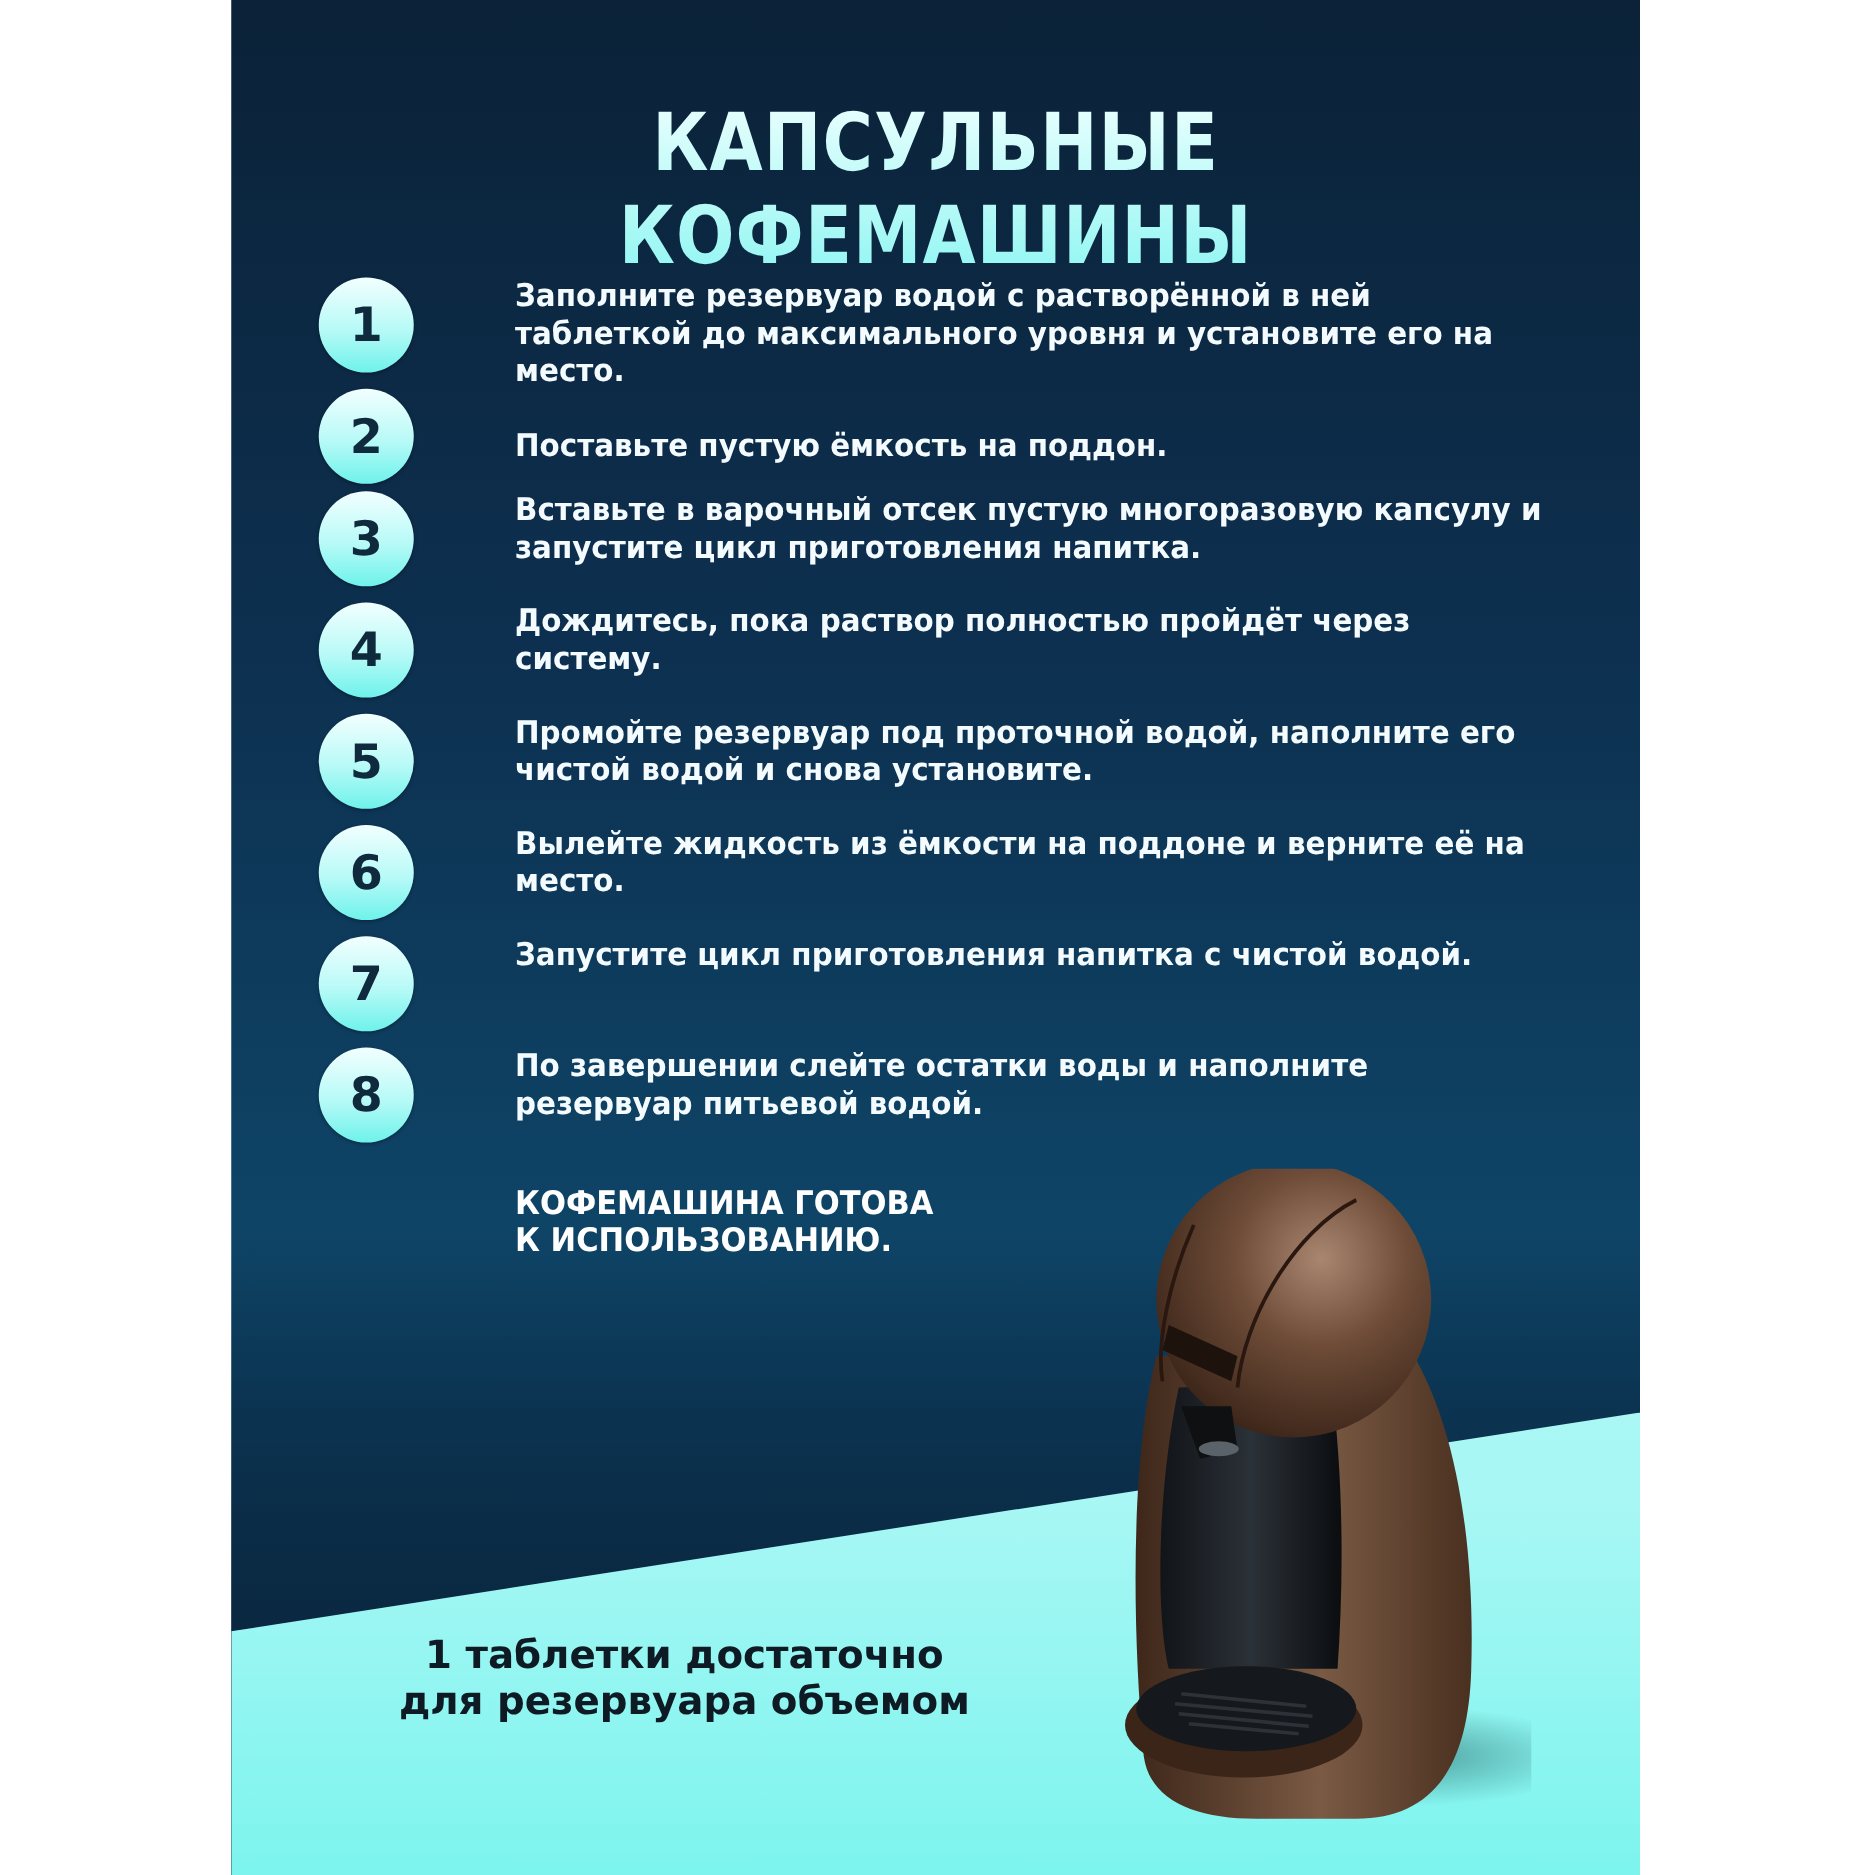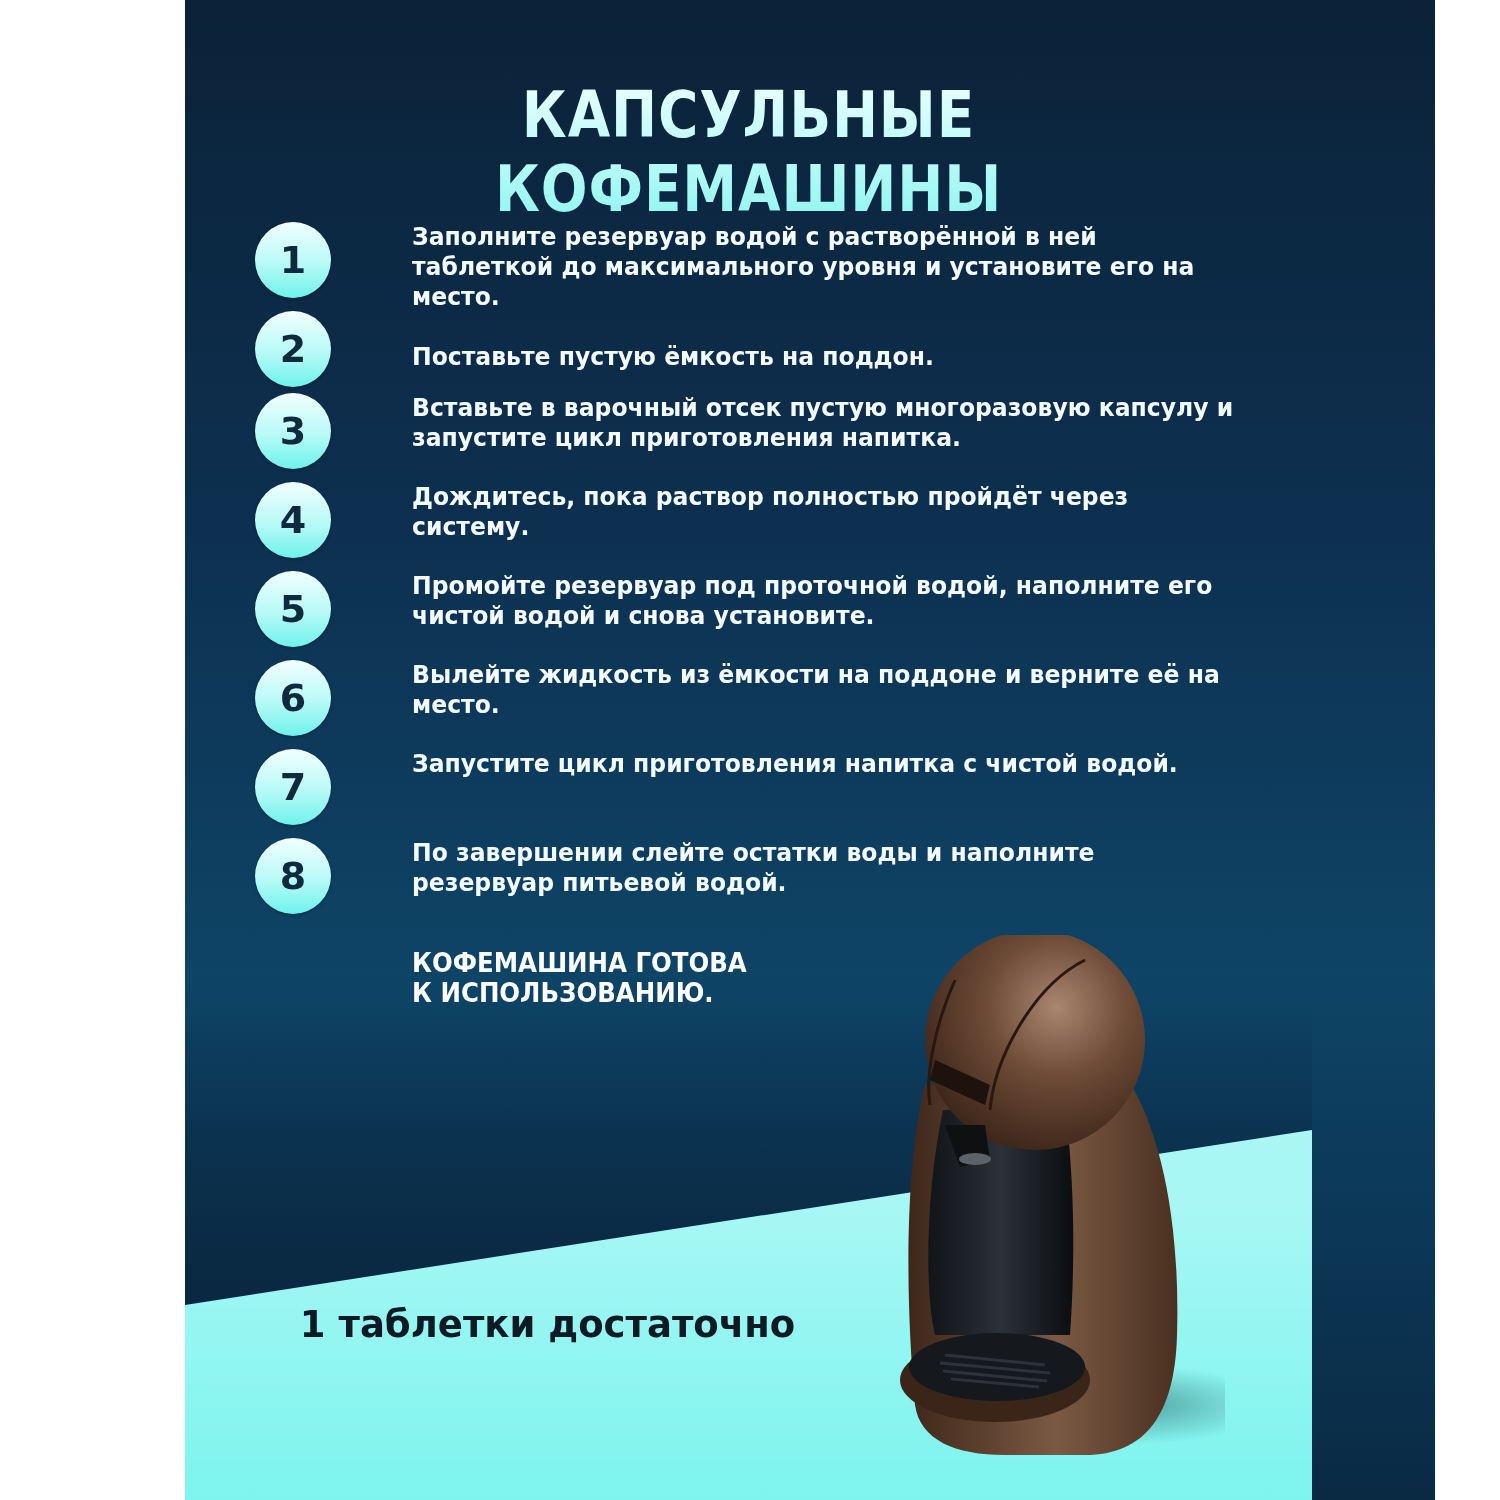--- a/index.html
+++ b/index.html
@@ -1,20 +1,20 @@
 <!DOCTYPE html>
 <html><head>
   <meta charset="utf-8">
   <style>
     * { box-sizing: border-box; margin: 0; padding: 0; }
     html, body { width: 1500px; height: 1500px; background: #ffffff; overflow: hidden; }
     body { position: relative; font-family: "Liberation Sans", "DejaVu Sans", sans-serif; }
 
     .panel {
-      position: absolute; left: 185px; top: 0; width: 1250px; height: 1500px;
+      position: absolute; left: 185px; top: 0; width: 1127px; height: 1500px;
       background: linear-gradient(180deg, #0b2238 0%, #0d3050 35%, #0e4466 65%, #0c3a5a 78%, #0a2a44 100%);
       overflow: hidden;
     }
     .bottom-band {
       position: absolute; left: 0; top: 0; width: 1127px; height: 1500px;
       background: linear-gradient(180deg, #c8fbfa 0%, #a8f7f4 80%, #7df4ee 100%);
       clip-path: polygon(0 1305px, 1127px 1130px, 1127px 1500px, 0 1500px);
     }
     .lower-dark {
       position: absolute; left: 0; top: 1000px; width: 1127px; height: 320px;
@@ -49,21 +49,21 @@
       line-height: 30px; color: #f4fbff; transform: scaleX(0.94); transform-origin: left;
     }
 
     .ready {
       position: absolute; left: 227px; top: 948px; width: 500px;
       font-family: "DejaVu Sans", sans-serif; font-weight: bold; font-size: 26px;
       line-height: 30px; color: #ffffff; transform: scaleX(0.94); transform-origin: left;
     }
     .note {
       position: absolute; left: 100px; top: 1306px; width: 525px; text-align: center;
-      font-family: "DejaVu Sans", sans-serif; font-weight: bold; font-size: 37px;
+      font-family: "DejaVu Sans", sans-serif; font-weight: bold; font-size: 31px;
       line-height: 37px; color: #0e1a24;
     }
 
     .machine { position: absolute; left: 700px; top: 935px; width: 340px; height: 560px; }
   </style>
 </head>
 <body>
 
 <div class="panel">
   <div class="lower-dark"></div>
@@ -127,20 +127,21 @@
     <p class="step-text">По завершении слейте остатки воды и наполните резервуар питьевой водой.</p>
   </div>
 
   <div class="ready">
     <div>КОФЕМАШИНА ГОТОВА</div>
     <div>К ИСПОЛЬЗОВАНИЮ.</div>
   </div>
 
   <div class="note">
     <div>1 таблетки достаточно</div>
+    <div>для резервуара объемом</div>
   </div>
 
   <svg class="machine" viewBox="0 0 340 560">
     <defs>
       <radialGradient id="headG" cx="0.6" cy="0.35" r="0.7">
         <stop offset="0" stop-color="#a88670"></stop>
         <stop offset="0.45" stop-color="#6e4c38"></stop>
         <stop offset="1" stop-color="#3a2418"></stop>
       </radialGradient>
       <linearGradient id="bodyG" x1="0" y1="0" x2="1" y2="0">

